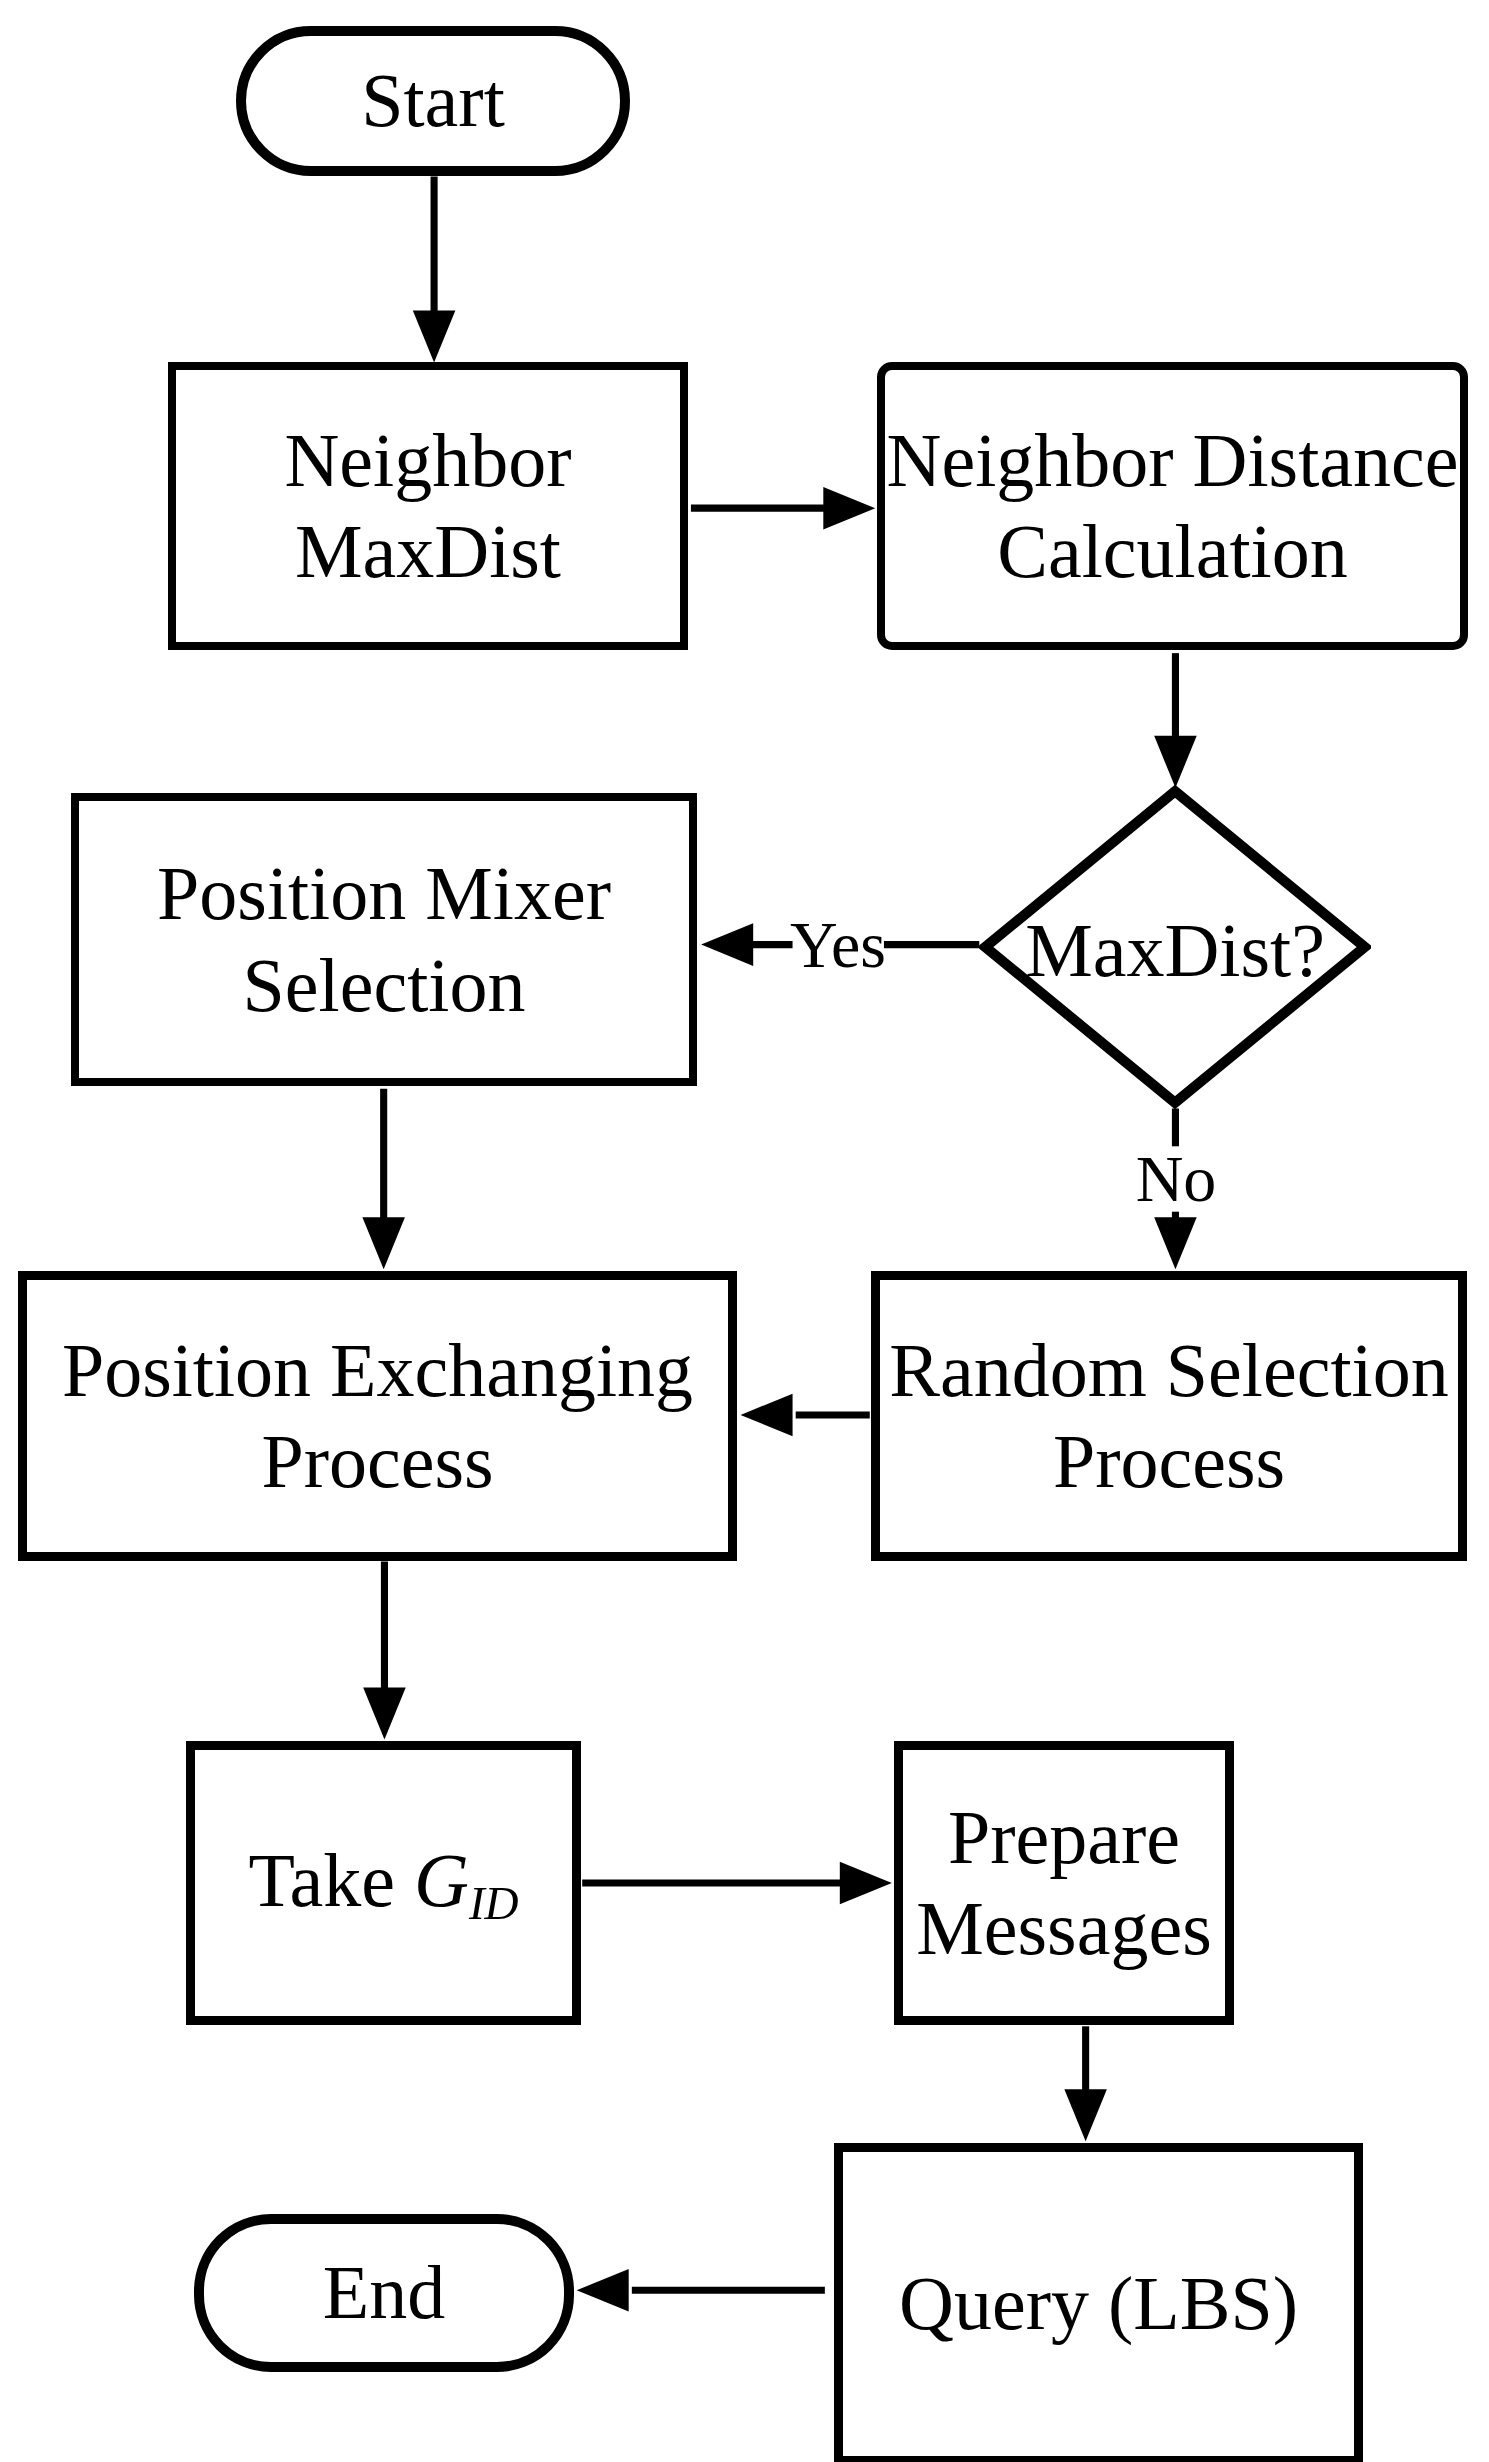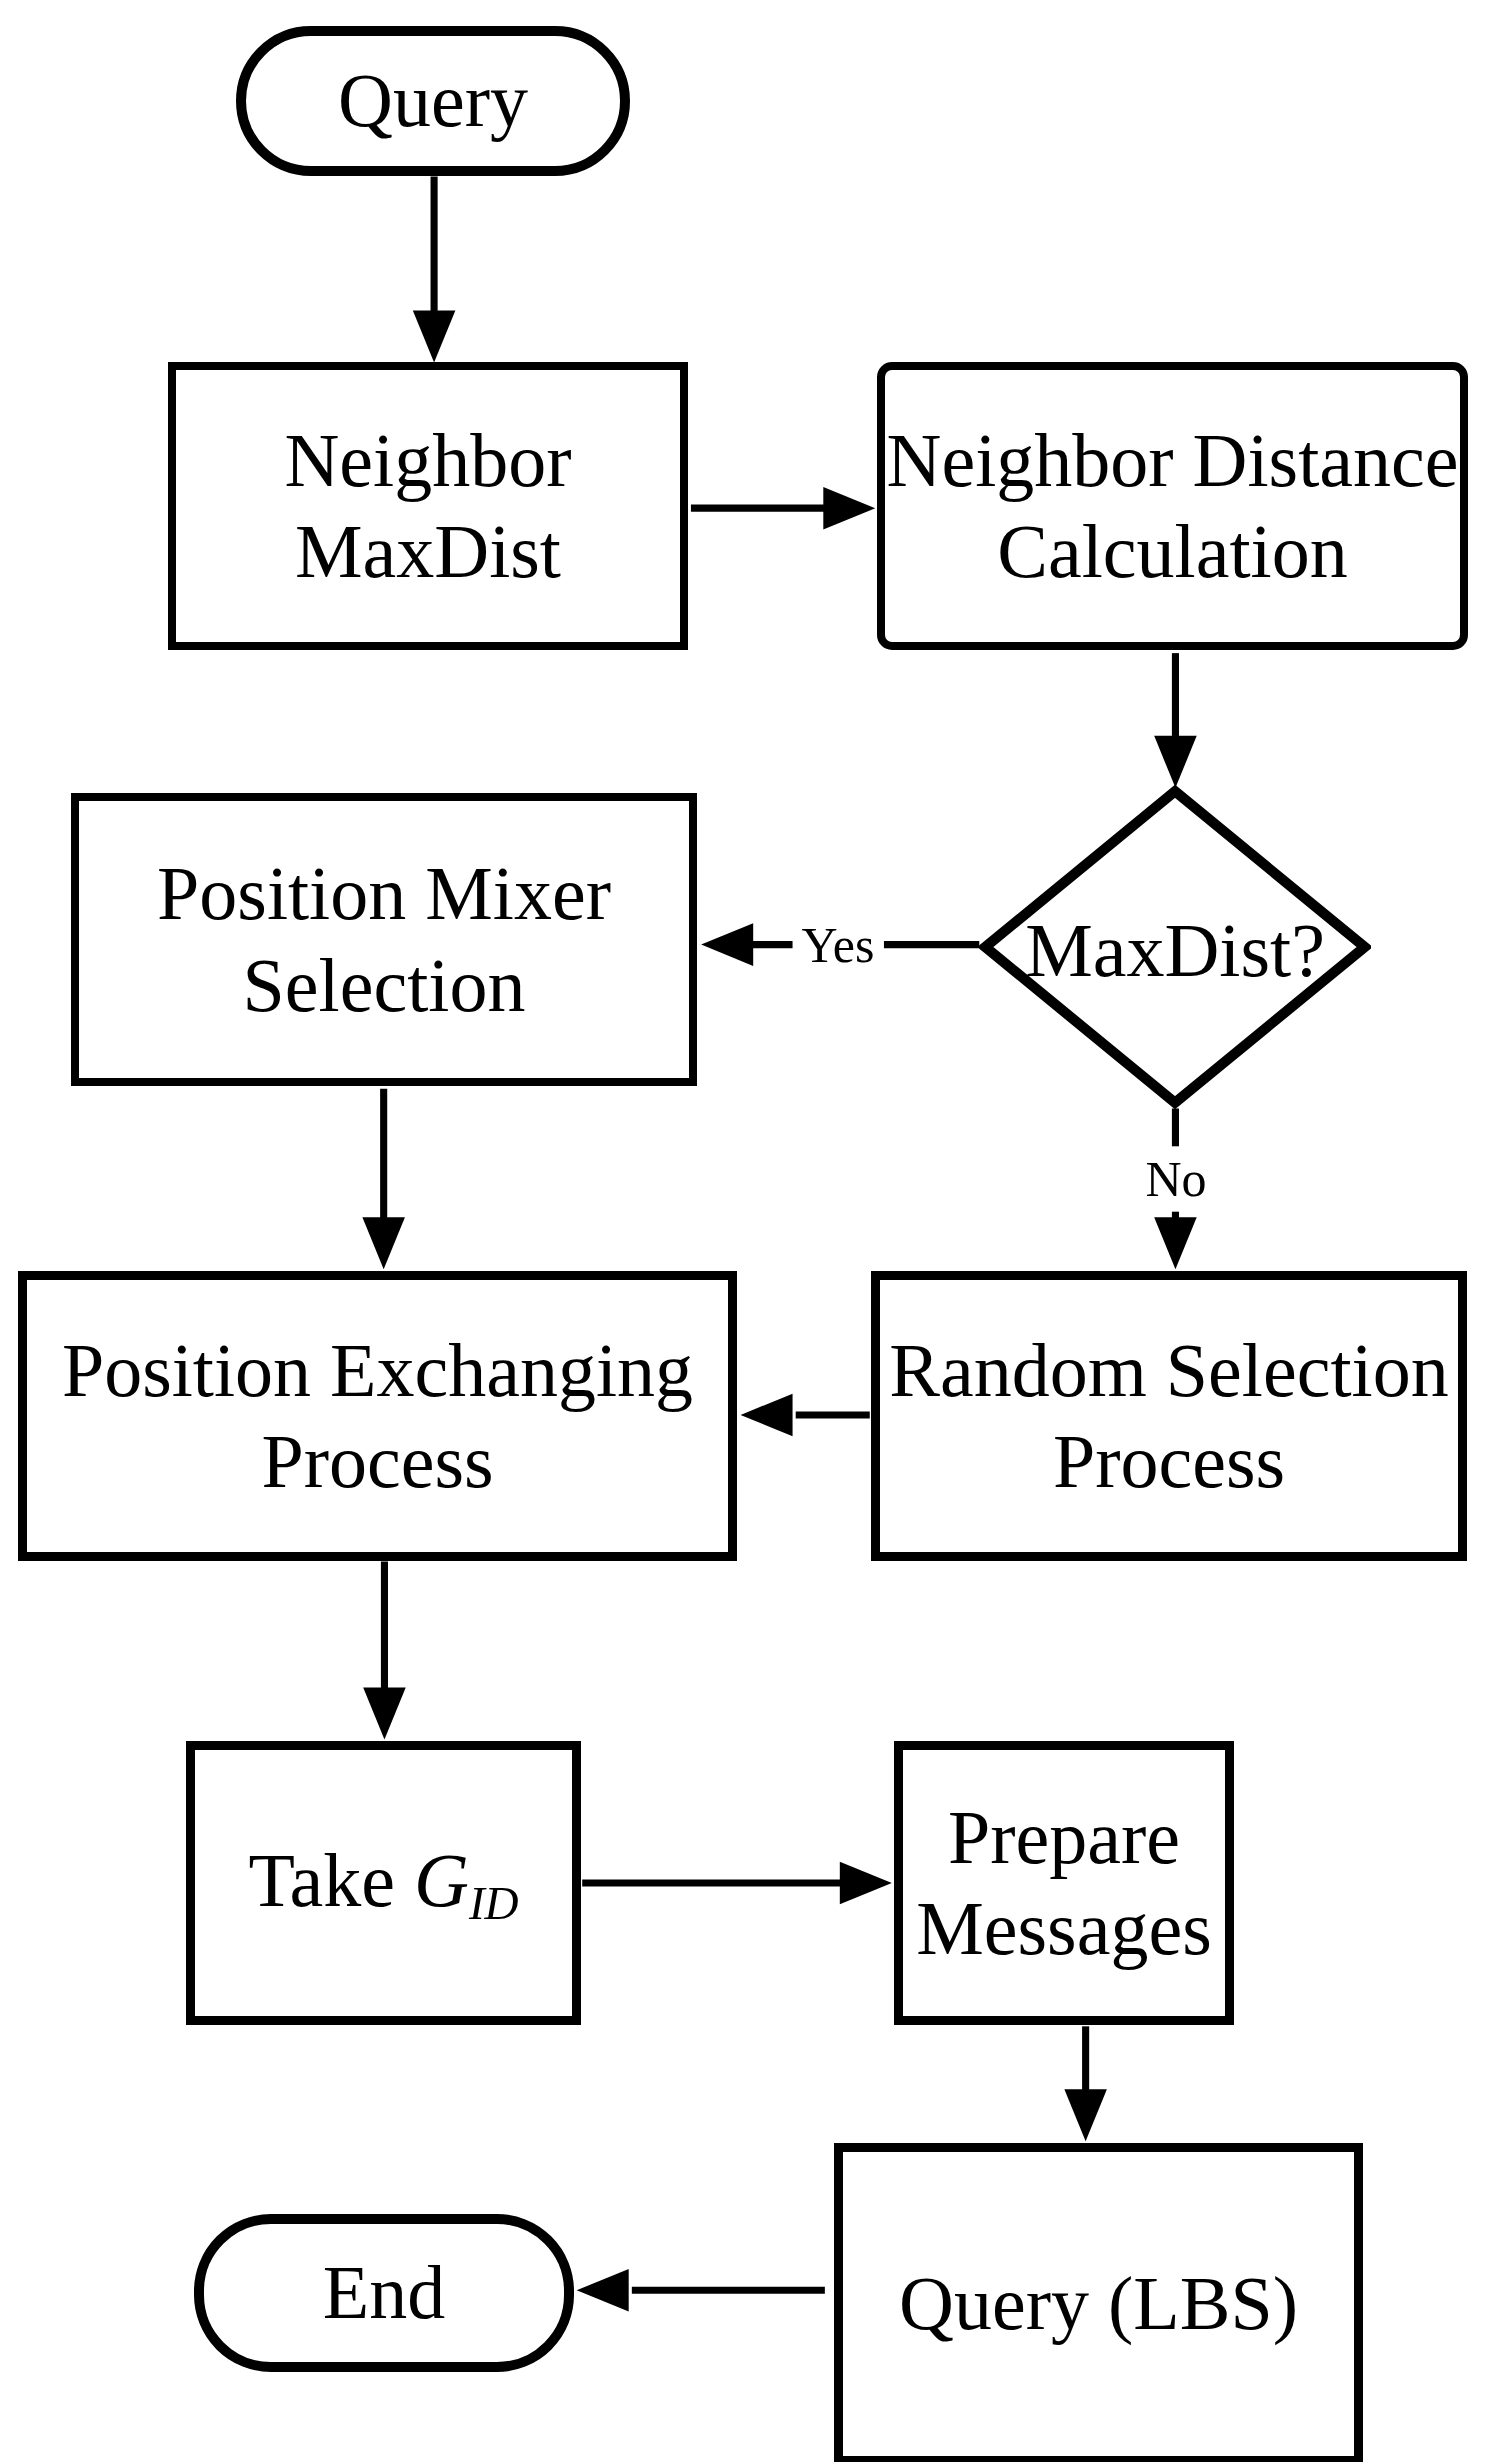--- a/index.html
+++ b/index.html
@@ -34,21 +34,21 @@
   .terminator { border-width: 10.2px; border-radius: 77px; }
   .thick { border-width: 9.5px; }
   .diamond { border: none; background: transparent; }
   .diamond svg { position: absolute; left: 0; top: 0; width: 100%; height: 100%; }
   .diamond .lbl { position: relative; margin-top: 8px; }
   .edge-label {
     position: absolute;
     display: flex;
     align-items: center;
     justify-content: center;
-    font-size: 50px;
+    font-size: 66px;
     background: transparent;
   }
   .ital { font-style: italic; }
   .sub  { font-style: italic; font-size: 0.62em; vertical-align: -0.28em; }
 </style>
 </head>
 <body>
 
 <div class="canvas">
 
@@ -95,21 +95,21 @@
       <line x1="1378" y1="2572" x2="1378" y2="2656"></line>
       <polygon points="1378,2718 1351,2652 1405,2652"></polygon>
     </g>
     <g>
       <line x1="1047" y1="2907" x2="802" y2="2907"></line>
       <polygon points="732,2907 798,2880 798,2934"></polygon>
     </g>
   </svg>
 
   <div class="node terminator" style="left:236px; top:26px; width:394px; height:150px;">
-    <span class="lbl">Query</span>
+    <span class="lbl">Start</span>
   </div>
 
   <div class="node" style="left:168px; top:362px; width:520px; height:288px;">
     <span class="lbl">Neighbor
 MaxDist</span>
   </div>
 
   <div class="node" style="left:877px; top:362px; width:591px; height:288px;border-radius:15px;">
     <span class="lbl">Neighbor Distance
 Calculation</span>

